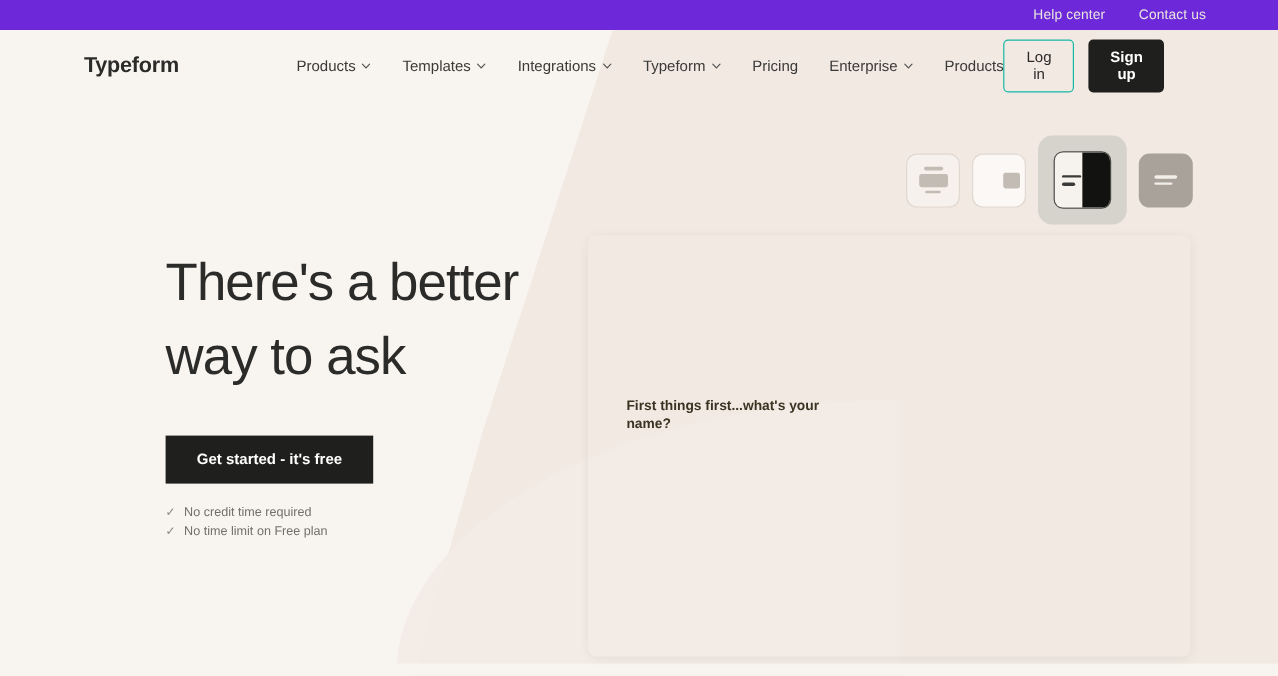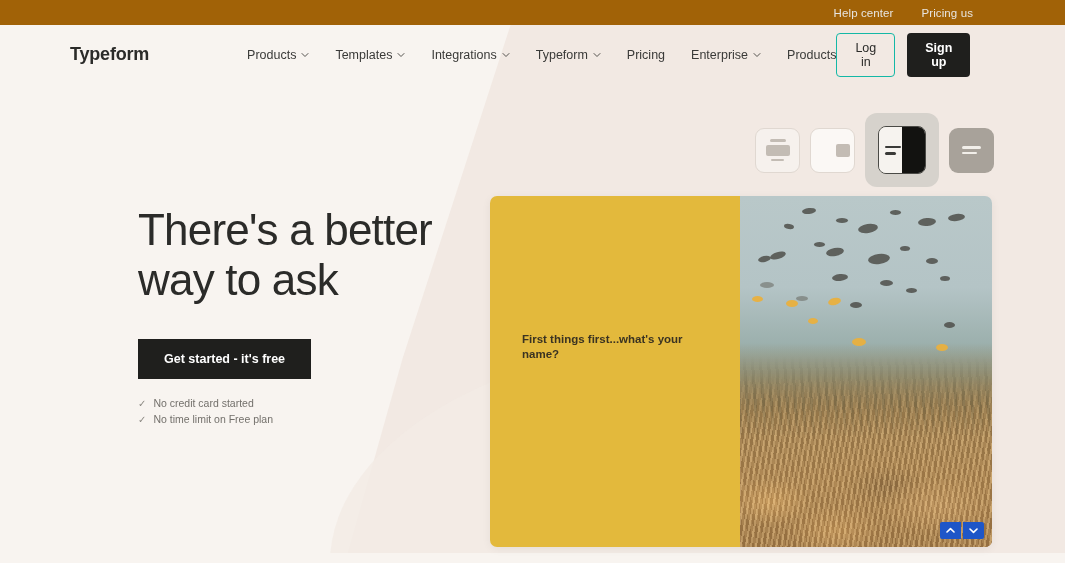--- a/index.html
+++ b/index.html
@@ -12,23 +12,23 @@
 
   
   .page {
     position:relative; width:1065px; height:563px;
     background:#faf6f2; overflow:hidden;
   }
 
   
   .topbar {
     position:absolute; top:0; left:0; width:1065px; height:25px;
-    background:#a16207;
+    background:#6d28d9;
     display:flex; align-items:center; justify-content:flex-end;
-    padding-right:92px; gap:28px;
+    padding-right:60px; gap:28px;
     z-index:40;
   }
   .topbar a {
     color:#e8e5e0; font-size:11.5px; text-decoration:none;
     letter-spacing:.1px; white-space:nowrap;
   }
 
   
   .canvas {
     position:absolute; top:25px; left:0; width:1065px; height:538px;
@@ -124,21 +124,21 @@
   .lay-2 .row { display:flex; align-items:center; gap:5px; }
   .lay-2 .lines { display:flex; flex-direction:column; gap:3px; }
   .lay-2 .bar.a { width:15px; } .lay-2 .bar.b { width:11px; }
   .lay-2 .blk { width:14px; height:13px; background:#c3bcb4; border-radius:2px; }
   .lay-4 .bar { background:#f2efea; }
   .lay-4 .bar.a { width:19px; } .lay-4 .bar.b { width:15px; }
 
   
   .hero { position:absolute; top:205px; left:138px; width:330px; z-index:20; }
   .hero h1 {
-    font-size:44px; line-height:50px; font-weight:400;
+    font-size:44px; line-height:62px; font-weight:400;
     color:#2b2b29; letter-spacing:-.8px;
   }
   .hero p {
     margin-top:24px; font-size:14.5px; line-height:21px; color:#3d3d3a;
   }
   .cta {
     margin-top:34px; display:inline-block;
     background:#1f1f1d; color:#fff; border:none;
     border-radius:0; padding:13px 26px;
     font-size:12.5px; font-weight:600; cursor:pointer;
@@ -150,20 +150,21 @@
     font-size:10.5px; color:#73706b;
   }
   .perk .tick { font-size:10px; color:#8d8a84; }
 
   
   .card {
     position:absolute; top:196px; left:490px;
     width:502px; height:351px; border-radius:7px;
     overflow:hidden; display:flex; z-index:22;
     box-shadow:0 2px 10px rgba(0,0,0,.06);
+    flex-direction:column;
   }
   .card-left {
     width:250px; background:#e3b93c;
     position:relative;
   }
   .q-text {
     position:absolute; top:136px; left:32px; width:200px;
     font-size:11.5px; font-weight:700; color:#3a3322; line-height:15px;
   }
   .q-input {
@@ -220,21 +221,21 @@
   .arrow:last-child  { border-radius:0 2px 2px 0; }
   .arrow svg { display:block; }
 </style>
 </head>
 <body>
 
 <div class="page">
 
   <div class="topbar">
     <a href="#">Help center</a>
-    <a href="#">Pricing us</a>
+    <a href="#">Contact us</a>
   </div>
 
   <div class="canvas">
     <div class="wedge"></div>
     <div class="wedge2"></div>
     <div class="canvas-bottom-strip"></div>
   </div>
 
   <div class="header">
     <div class="logo">Typeform</div>
@@ -331,21 +332,21 @@
       </div>
     </div>
   </div>
 
   <div class="hero">
     <h1>There's a better way to ask</h1>
     <button class="cta">Get started - it's free</button>
     <div class="perks">
       <div class="perk">
         <span class="tick">✓</span>
-        <span>No credit card started</span>
+        <span>No credit time required</span>
       </div>
       <div class="perk">
         <span class="tick">✓</span>
         <span>No time limit on Free plan</span>
       </div>
     </div>
   </div>
 
   <div class="card">
 

